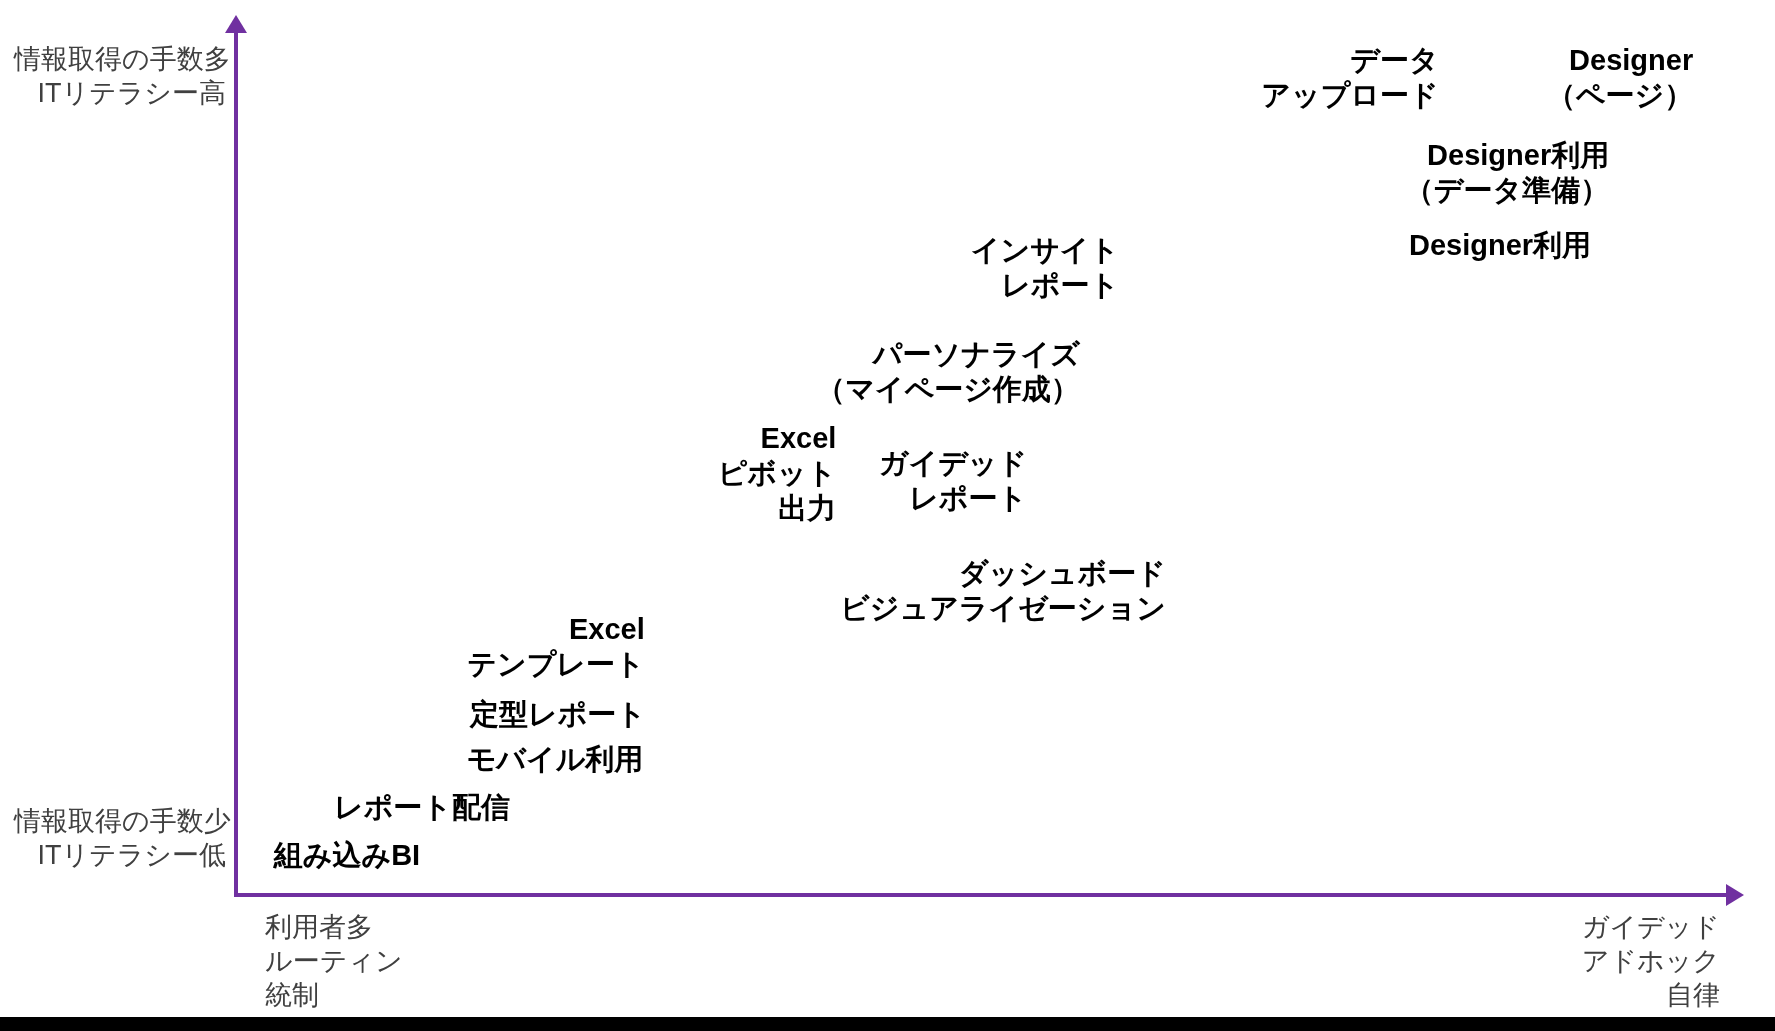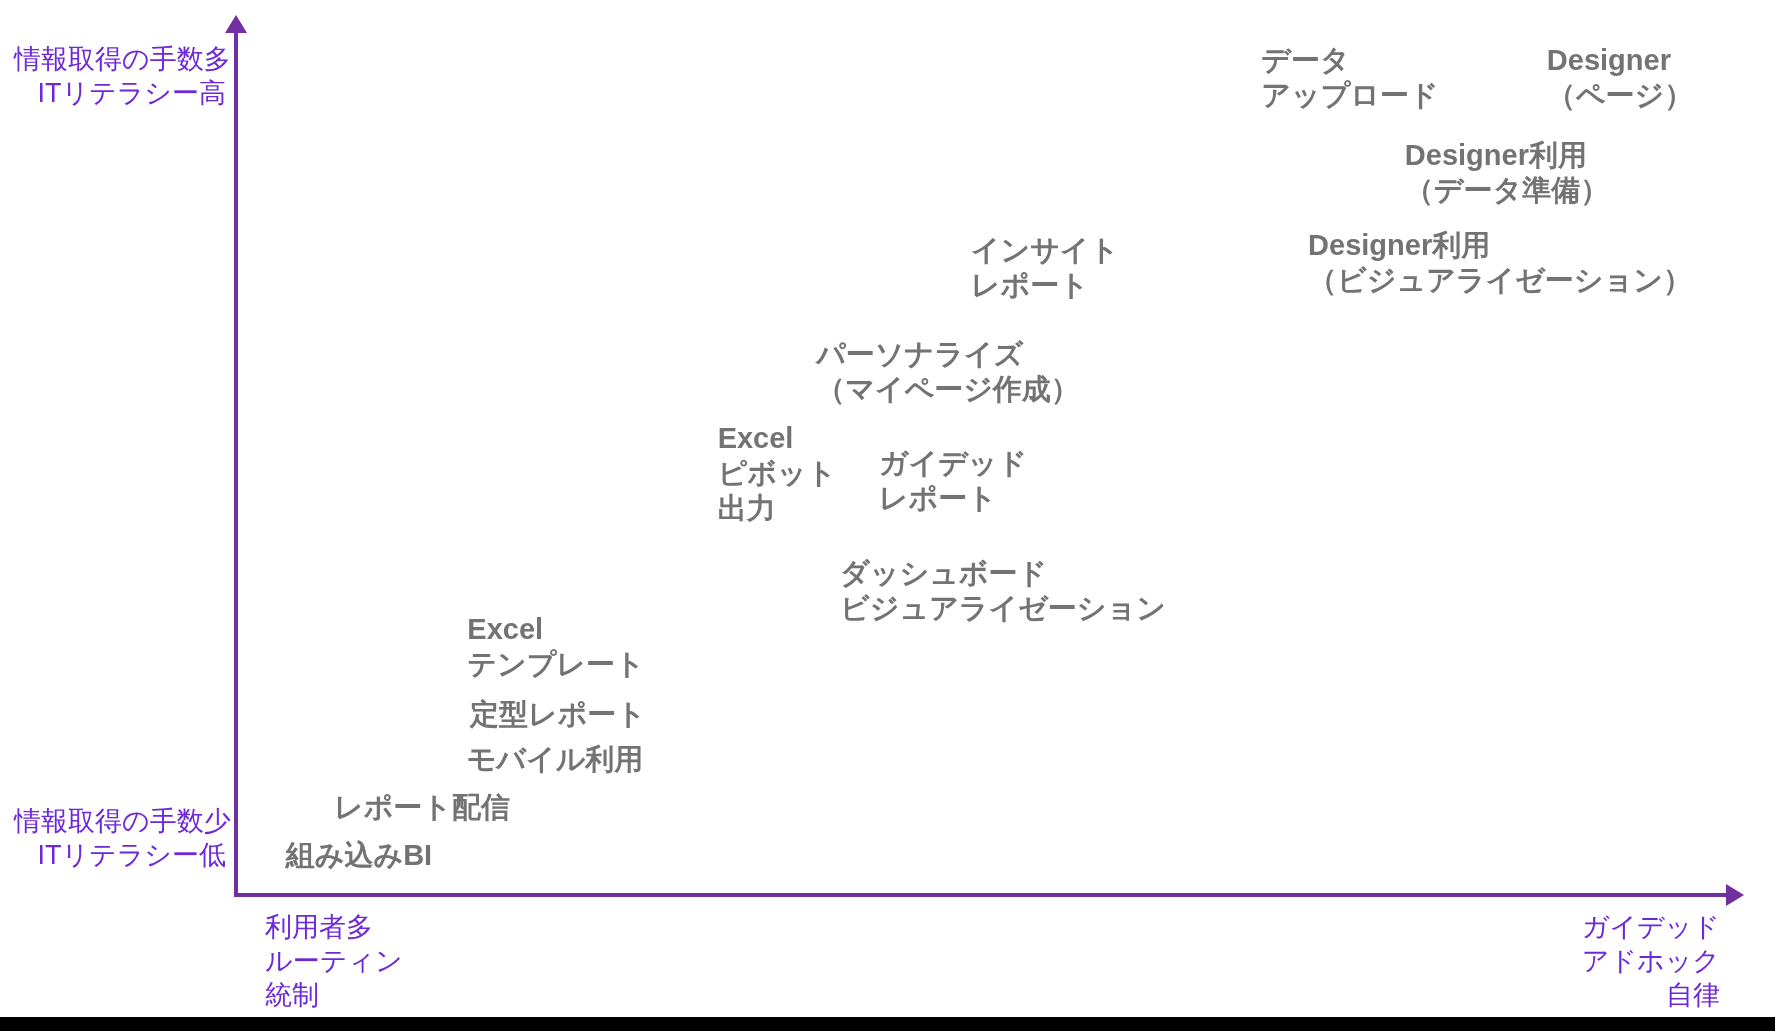--- a/index.html
+++ b/index.html
@@ -3,27 +3,27 @@
 <meta charset="utf-8">
 <style>
   html,body { margin:0; padding:0; background:#ffffff; }
   .stage {
     position:relative; width:1775px; height:1031px; background:#ffffff;
     font-family:"Liberation Sans","DejaVu Sans",sans-serif; overflow:hidden;
   }
   
   .blabel {
     position:absolute; transform:translateX(-50%);
-    color:#737373; font-weight:700; font-size:29px; line-height:35px;
-    text-align:left; white-space:nowrap;
+    color:#000000; font-weight:700; font-size:29px; line-height:35px;
+    text-align:right; white-space:nowrap;
   }
   .blabel span { display:block; }
   
   .glabel {
-    position:absolute; color:#6d28d9; font-size:27px; line-height:34px;
+    position:absolute; color:#404040; font-size:27px; line-height:34px;
     white-space:nowrap;
   }
   .glabel span { display:block; }
   .align-right { text-align:right; }
   
   .axis-line { position:absolute; background:#7030A0; }
   .arrow-up {
     position:absolute; width:0; height:0;
     border-left:11px solid transparent; border-right:11px solid transparent;
     border-bottom:18px solid #7030A0;
@@ -57,21 +57,21 @@
     <span>利用者多</span>
     <span>ルーティン</span>
     <span>統制</span>
   </div>
   <div class="glabel align-right" style="left:1420px; top:910px; width:300px;">
     <span>ガイデッド</span>
     <span>アドホック</span>
     <span>自律</span>
   </div>
 
-  <div class="blabel" style="left: 347px; top: 838px; margin-left: 12px;">
+  <div class="blabel" style="left: 347px; top: 838px;">
     <span>組み込みBI</span>
   </div>
   <div class="blabel" style="left: 422px; top: 790px;">
     <span>レポート配信</span>
   </div>
   <div class="blabel" style="left: 555px; top: 742px;">
     <span>モバイル利用</span>
   </div>
   <div class="blabel" style="left: 558px; top: 697px;">
     <span>定型レポート</span>
@@ -108,17 +108,16 @@
   <div class="blabel" style="left: 1620px; top: 43px;">
     <span>Designer</span>
     <span>（ページ）</span>
   </div>
   <div class="blabel" style="left: 1507px; top: 138px;">
     <span>Designer利用</span>
     <span>（データ準備）</span>
   </div>
   <div class="blabel" style="left: 1500px; top: 228px;">
     <span>Designer利用</span>
-    <span>（ビジュアライゼーション）</span>
   </div>
 
   <div class="footer-bar" style="left:0; top:1017px; width:1775px; height:14px;"></div>
 </div>
 
 </body></html>

